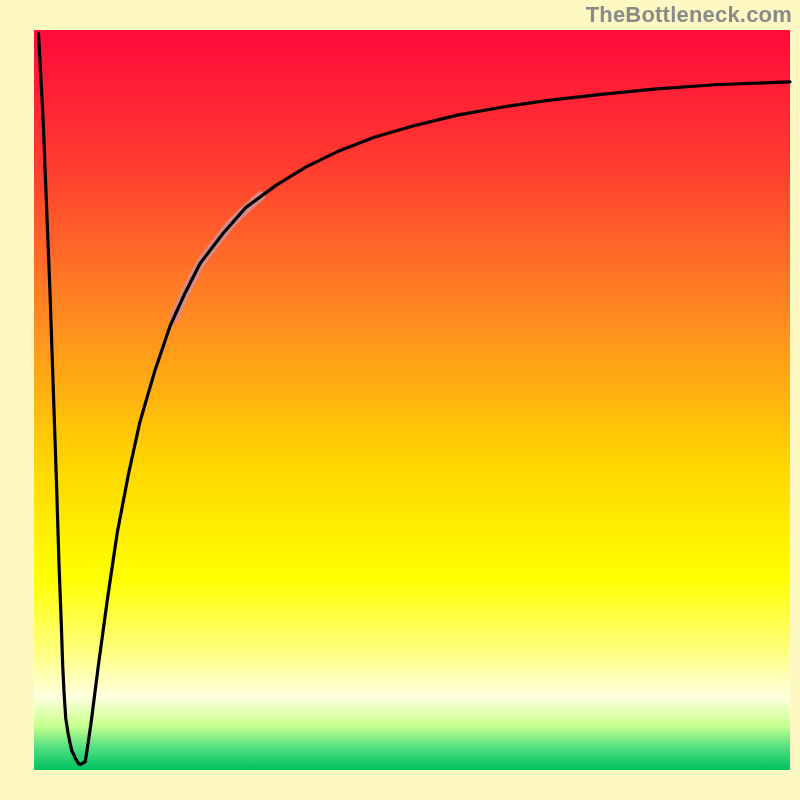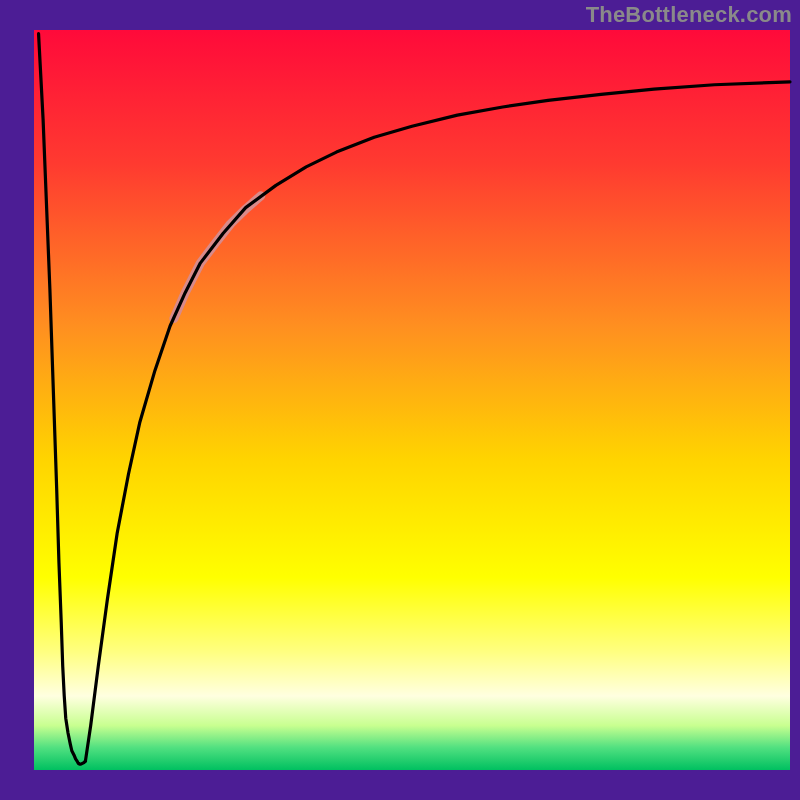--- a/index.html
+++ b/index.html
@@ -7,21 +7,21 @@
     padding: 0;
     width: 800px;
     height: 800px;
     background: #000;
     overflow: hidden;
   }
   .frame {
     position: relative;
     width: 800px;
     height: 800px;
-    background: #4c1d95;
+    background: #fef9c3;
   }
   .watermark {
     position: absolute;
     top: 2px;
     right: 8px;
     font-family: Arial, Helvetica, sans-serif;
     font-size: 22px;
     font-weight: 600;
     color: #8a8a8a;
     letter-spacing: 0.2px;

